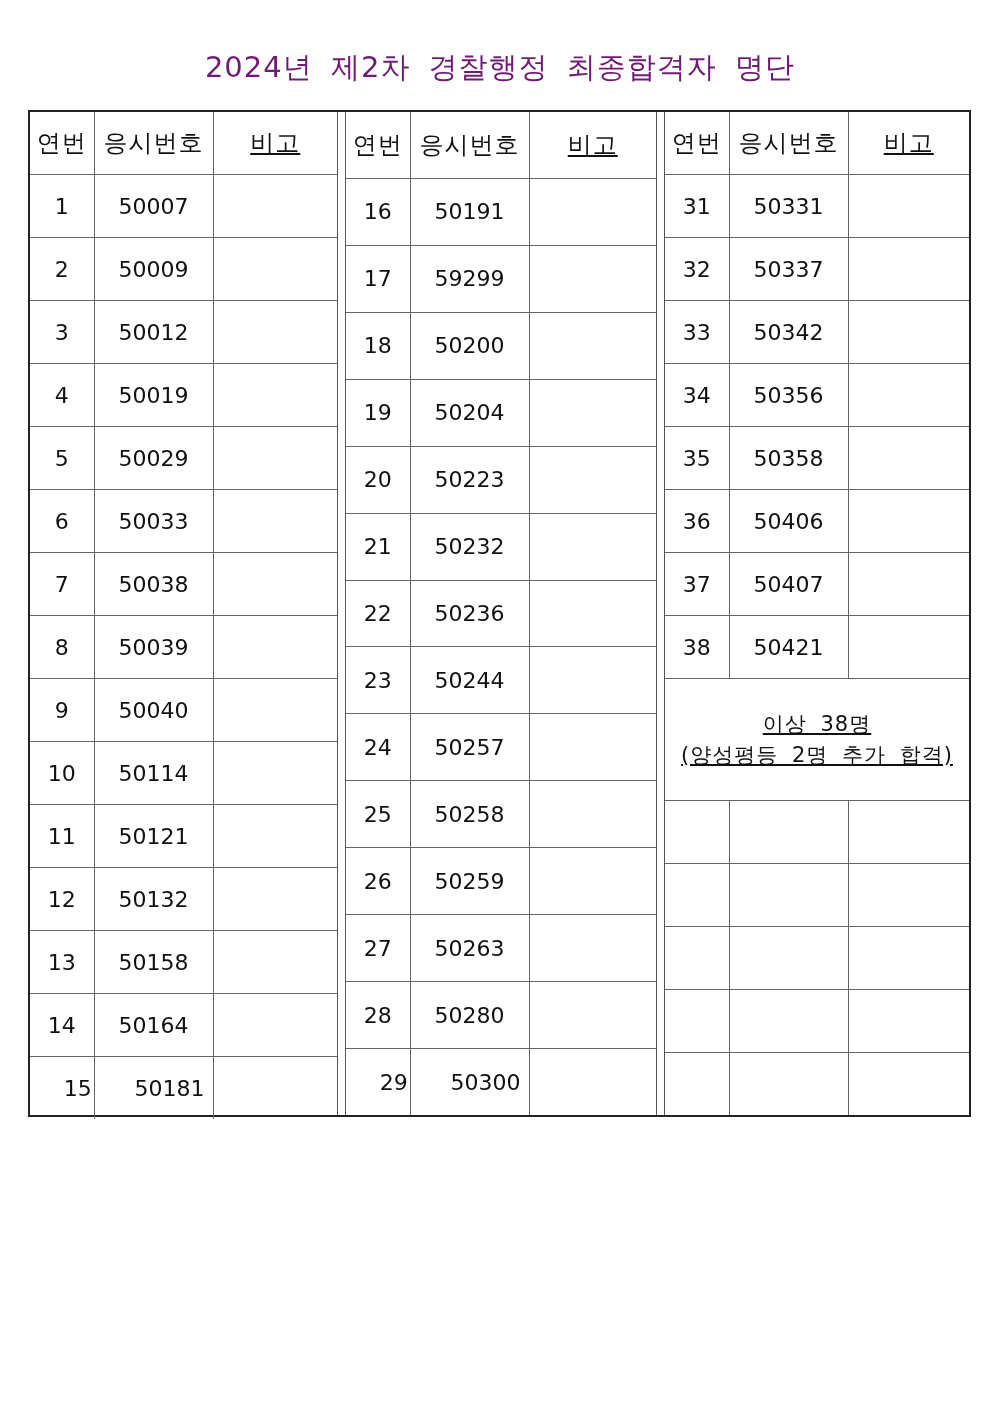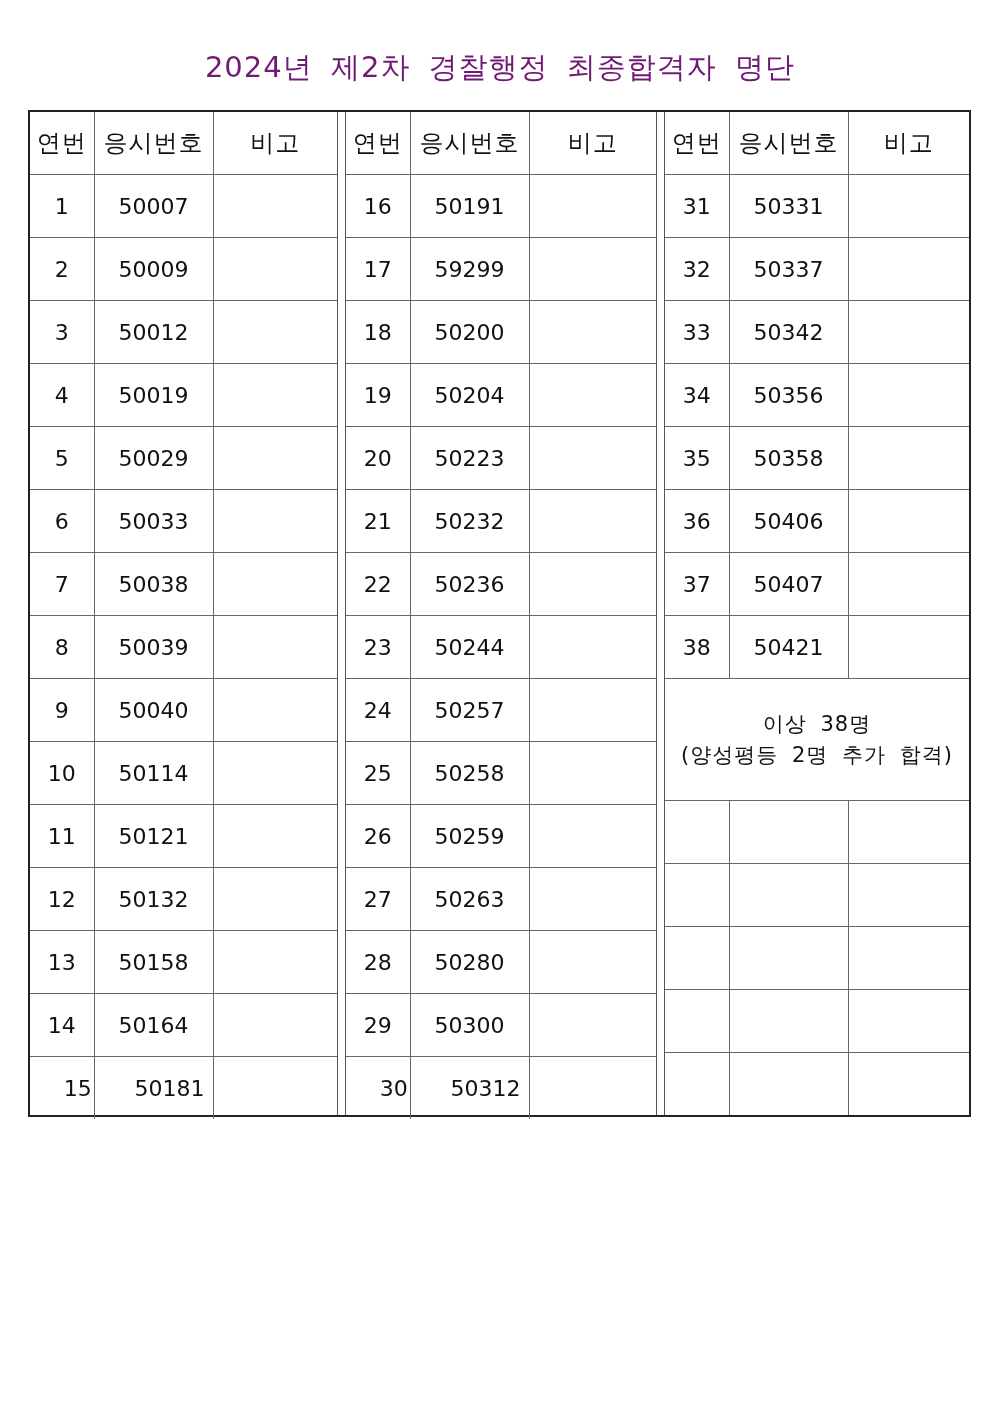--- a/index.html
+++ b/index.html
@@ -67,21 +67,21 @@
       font-weight: normal;
       font-size: 22px;
       color: #111;
       height: 62px;
       overflow: hidden;
       white-space: nowrap;
     }
     table.grid tr:first-child th { border-top: none; }
     table.grid tr:last-child td { border-bottom: none; padding-left: 32px; }
     table.grid th:first-child, table.grid td:first-child { border-left: none; }
-    table.grid th:last-child, table.grid td:last-child { border-right: none; }
+    table.grid th:last-child, table.grid td:last-child { border-right: none; text-decoration: underline; }
     table.grid th {
       font-size: 24px;
       letter-spacing: 1px;
     }
     .col-no { width: 64px; }
     .col-id { width: 119px; }
     .summary {
       font-size: 21px !important;
       line-height: 31px;
       letter-spacing: 1px;
@@ -267,25 +267,20 @@
       <tr>
             <td>28</td>
             <td>50280</td>
             <td></td>
           </tr>
       <tr>
             <td>29</td>
             <td>50300</td>
             <td></td>
           </tr>
-      <tr>
-            <td>30</td>
-            <td>50312</td>
-            <td></td>
-          </tr>
     </tbody>
       </table>
   </div>
 
   <div class="sep"></div>
 
   <div class="group g3">
     <table class="grid">
       <colgroup>
           <col class="col-no">

